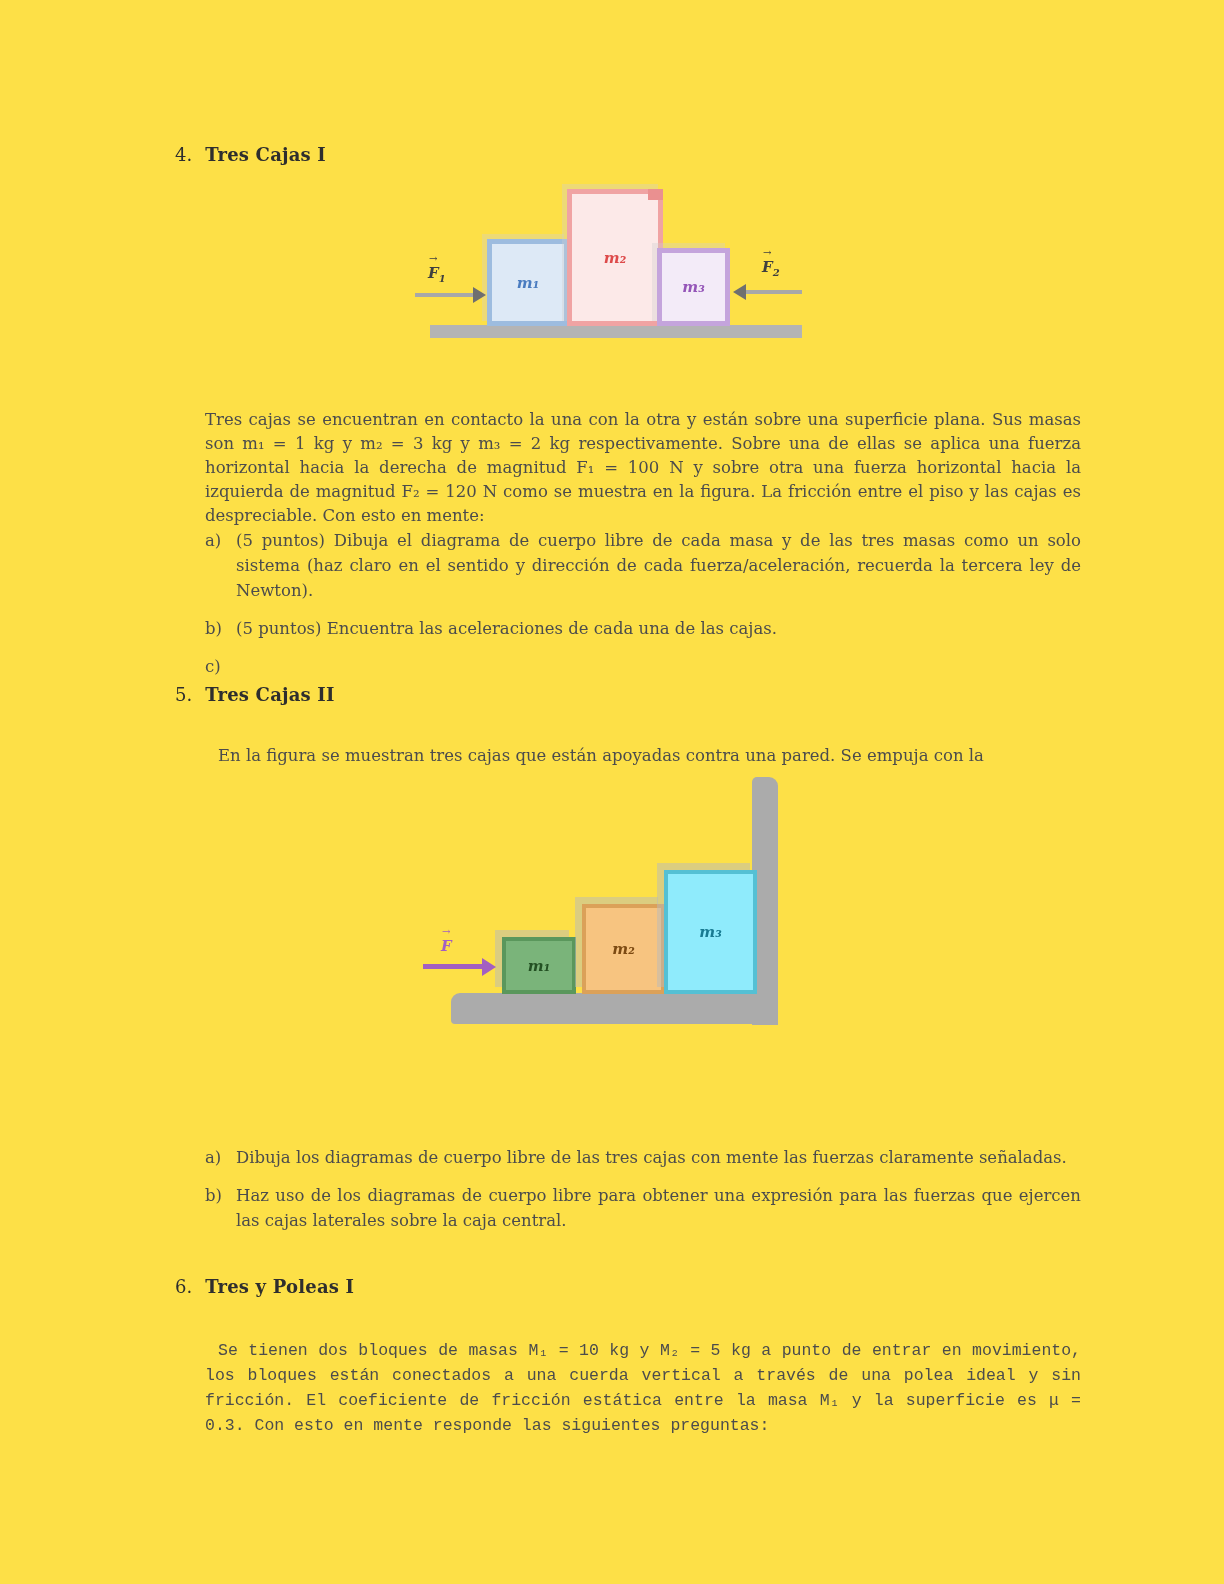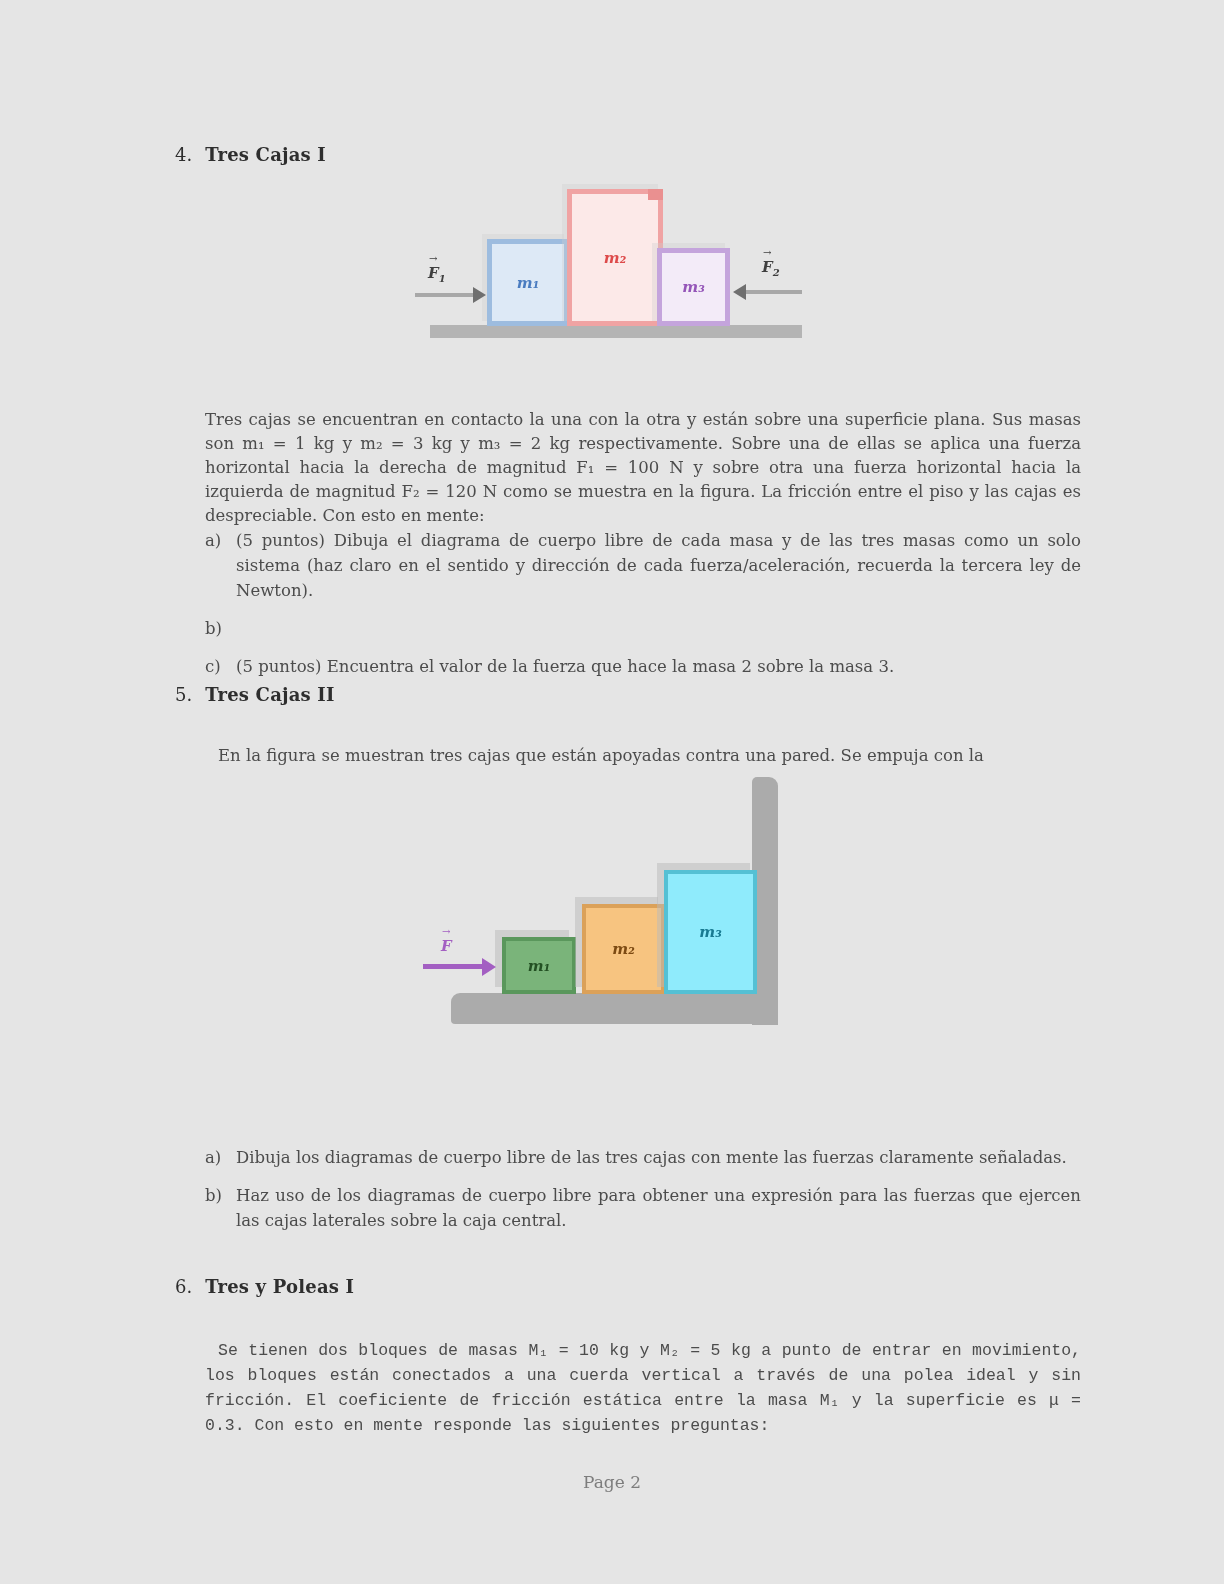--- a/index.html
+++ b/index.html
@@ -1,17 +1,17 @@
 <!DOCTYPE html>
 <html><head>
 <meta charset="utf-8">
 <style>
   html,body { margin:0; padding:0; background:#ffffff; }
   .page {
-    position:relative; width:1224px; height:1584px; background:#e5e5e5;
+    position:relative; width:1224px; height:1584px; background:#fde047;
     font-family:"DejaVu Serif","DejaVu Sans",serif; color:#454545; overflow:hidden;
   }
   
   .phead { position:absolute; left:175px; font-size:18px; color:#2e2e2e; white-space:nowrap; }
   .phead .num { display:inline-block; margin-right:13px; }
   .phead .t  { font-weight:bold; letter-spacing:0.2px; }
   .para {
     position:absolute; left:205px; width:876px; text-align:justify;
     font-size:16.5px; line-height:24px; color:#4c4c4c;margin-top:36px;
   }
@@ -92,24 +92,24 @@
 
   <div class="para" style="top:372px;">Tres cajas se encuentran en contacto la una con la otra y están sobre una superficie plana. Sus masas son m₁ = 1 kg y m₂ = 3 kg y m₃ = 2 kg respectivamente. Sobre una de ellas se aplica una fuerza horizontal hacia la derecha de magnitud F₁ = 100 N y sobre otra una fuerza horizontal hacia la izquierda de magnitud F₂ = 120 N como se muestra en la figura. La fricción entre el piso y las cajas es despreciable. Con esto en mente:</div>
 
   <div class="list" style="top:528px;">
     <div class="li">
       <span class="lab">a)</span>
       <span class="txt">(5 puntos) Dibuja el diagrama de cuerpo libre de cada masa y de las tres masas como un solo sistema (haz claro en el sentido y dirección de cada fuerza/aceleración, recuerda la tercera ley de Newton).</span>
     </div>
     <div class="li">
       <span class="lab">b)</span>
+      <span class="txt">(5 puntos) Encuentra las aceleraciones de cada una de las cajas.</span>
     </div>
     <div class="li">
       <span class="lab">c)</span>
-      <span class="txt">(5 puntos) Encuentra el valor de la fuerza que hace la masa 2 sobre la masa 3.</span>
     </div>
   </div>
 
   <div class="phead" style="top:684px;">
     <span class="num">5.</span><span class="t">Tres Cajas II</span>
   </div>
   <div class="para indent" style="top:708px;">En la figura se muestran tres cajas que están apoyadas contra una pared. Se empuja con la</div>
 
   <div>
     <div class="wall2" style="background: rgb(171, 171, 171);"></div>
@@ -144,15 +144,14 @@
       <span class="lab">b)</span>
       <span class="txt">Haz uso de los diagramas de cuerpo libre para obtener una expresión para las fuerzas que ejercen las cajas laterales sobre la caja central.</span>
     </div>
   </div>
 
   <div class="phead" style="top:1276px;">
     <span class="num">6.</span><span class="t">Tres y Poleas I</span>
   </div>
   <div class="para tight indent" style="top:1302px;">Se tienen dos bloques de masas M₁ = 10 kg y M₂ = 5 kg a punto de entrar en movimiento, los bloques están conectados a una cuerda vertical a través de una polea ideal y sin fricción. El coeficiente de fricción estática entre la masa M₁ y la superficie es μ = 0.3. Con esto en mente responde las siguientes preguntas:</div>
 
-  <div class="footer">Page 2</div>
 
 </div>
 
 </body></html>

